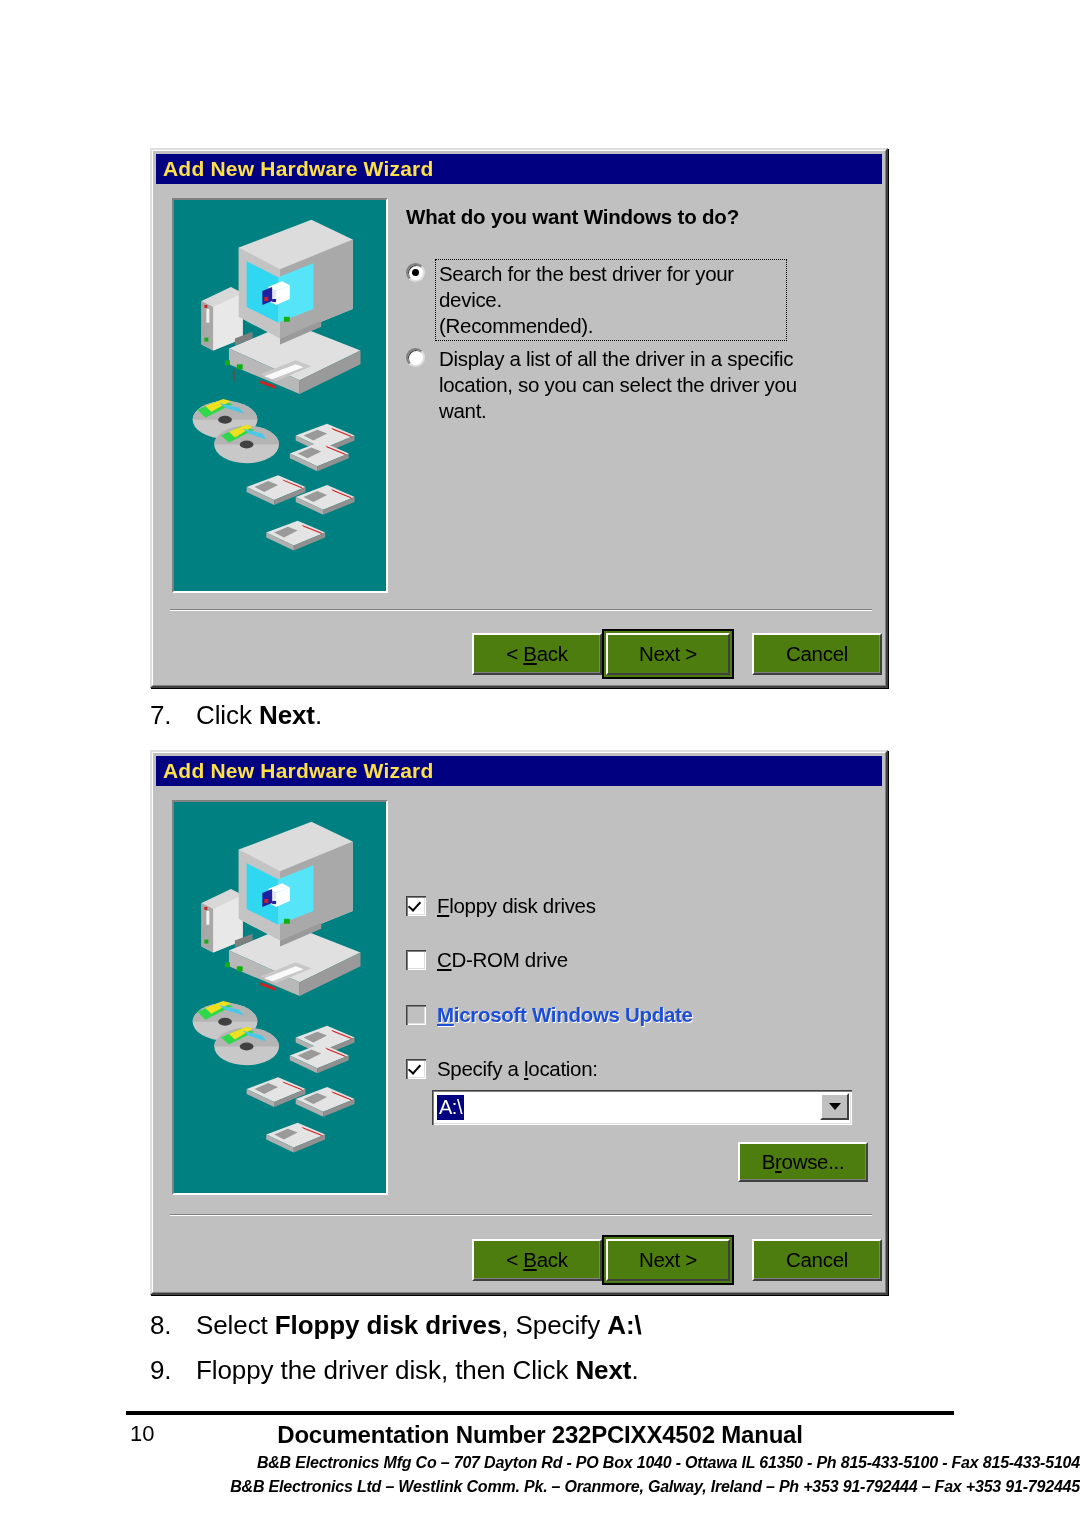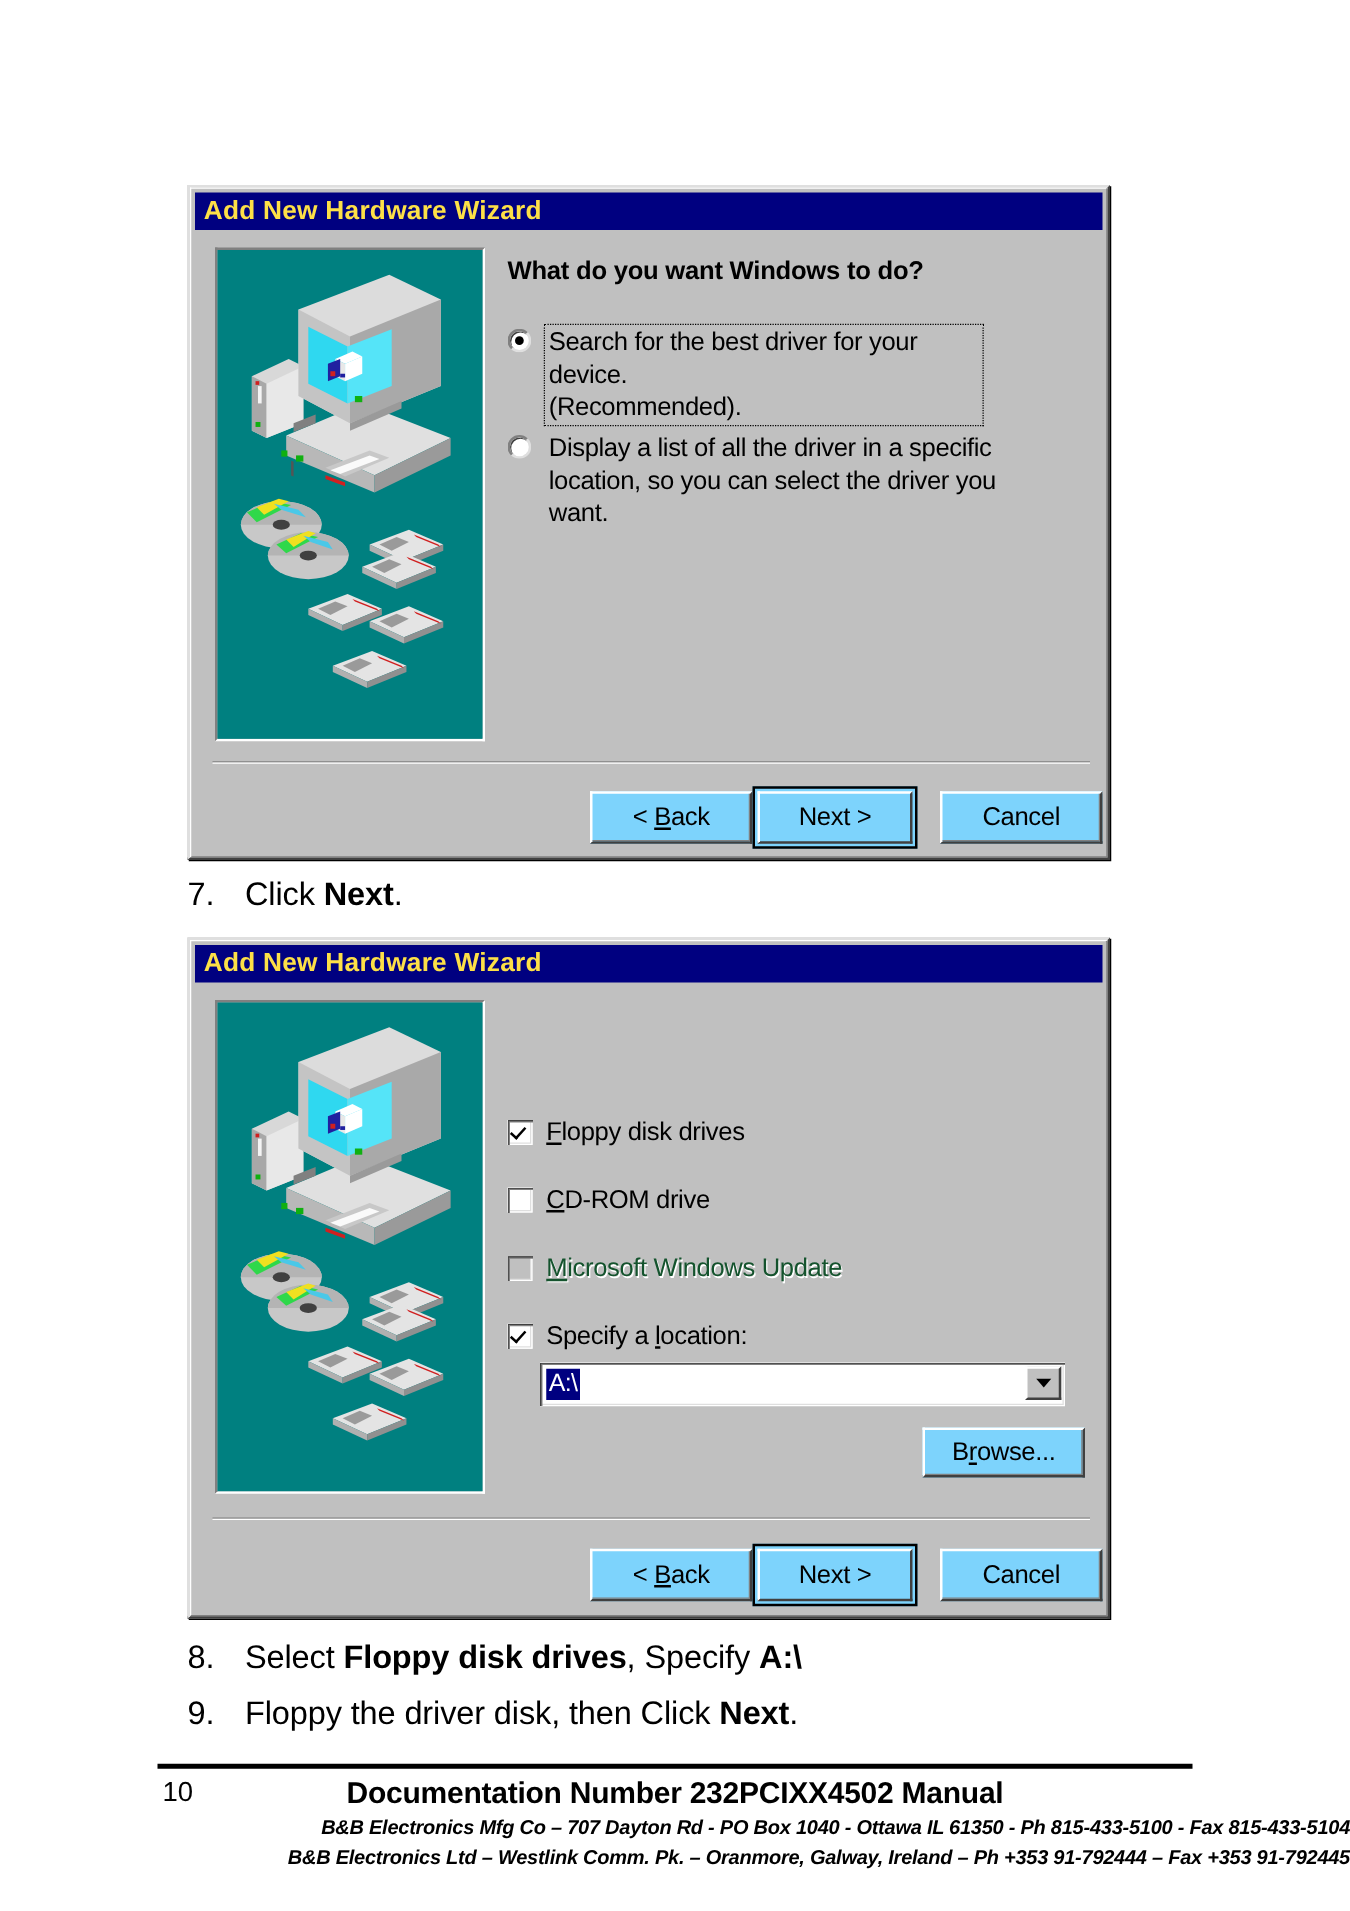--- a/index.html
+++ b/index.html
@@ -145,22 +145,23 @@
     border-width: 0 2.5px 2.5px 0;
     transform: rotate(42deg);
   }
   .check-label {
     font-size: 20.5px;
     margin-left: 11px;
     letter-spacing: -0.3px;
     white-space: nowrap;
   }
   .check-label.disabled {
-    color: #14532d;
+    color: #1d4ed8;
     text-shadow: 1px 1px 0 #ffffff;
+    font-weight: bold;
   }
   .u { text-decoration: underline; }
 
   
   .combo {
     position: absolute;
     background: #ffffff;
     box-shadow: inset 1px 1px 0 #404040, inset 2px 2px 0 #808080,
                 inset -1px -1px 0 #ffffff, inset -2px -2px 0 #dfdfdf;
     box-sizing: border-box;
@@ -192,21 +193,21 @@
   .combo-arrow::after {
     content: "";
     border-left: 6px solid transparent;
     border-right: 6px solid transparent;
     border-top: 7px solid #000;
   }
 
   
   .btn {
     position: absolute;
-    background: #7dd3fc;
+    background: #4d7c0f;
     border-top: 2px solid #ffffff;
     border-left: 2px solid #ffffff;
     border-right: 2px solid #404040;
     border-bottom: 2px solid #404040;
     box-sizing: border-box;
     font-size: 20.5px;
     display: flex;
     align-items: center;
     justify-content: center;
     letter-spacing: -0.3px;

